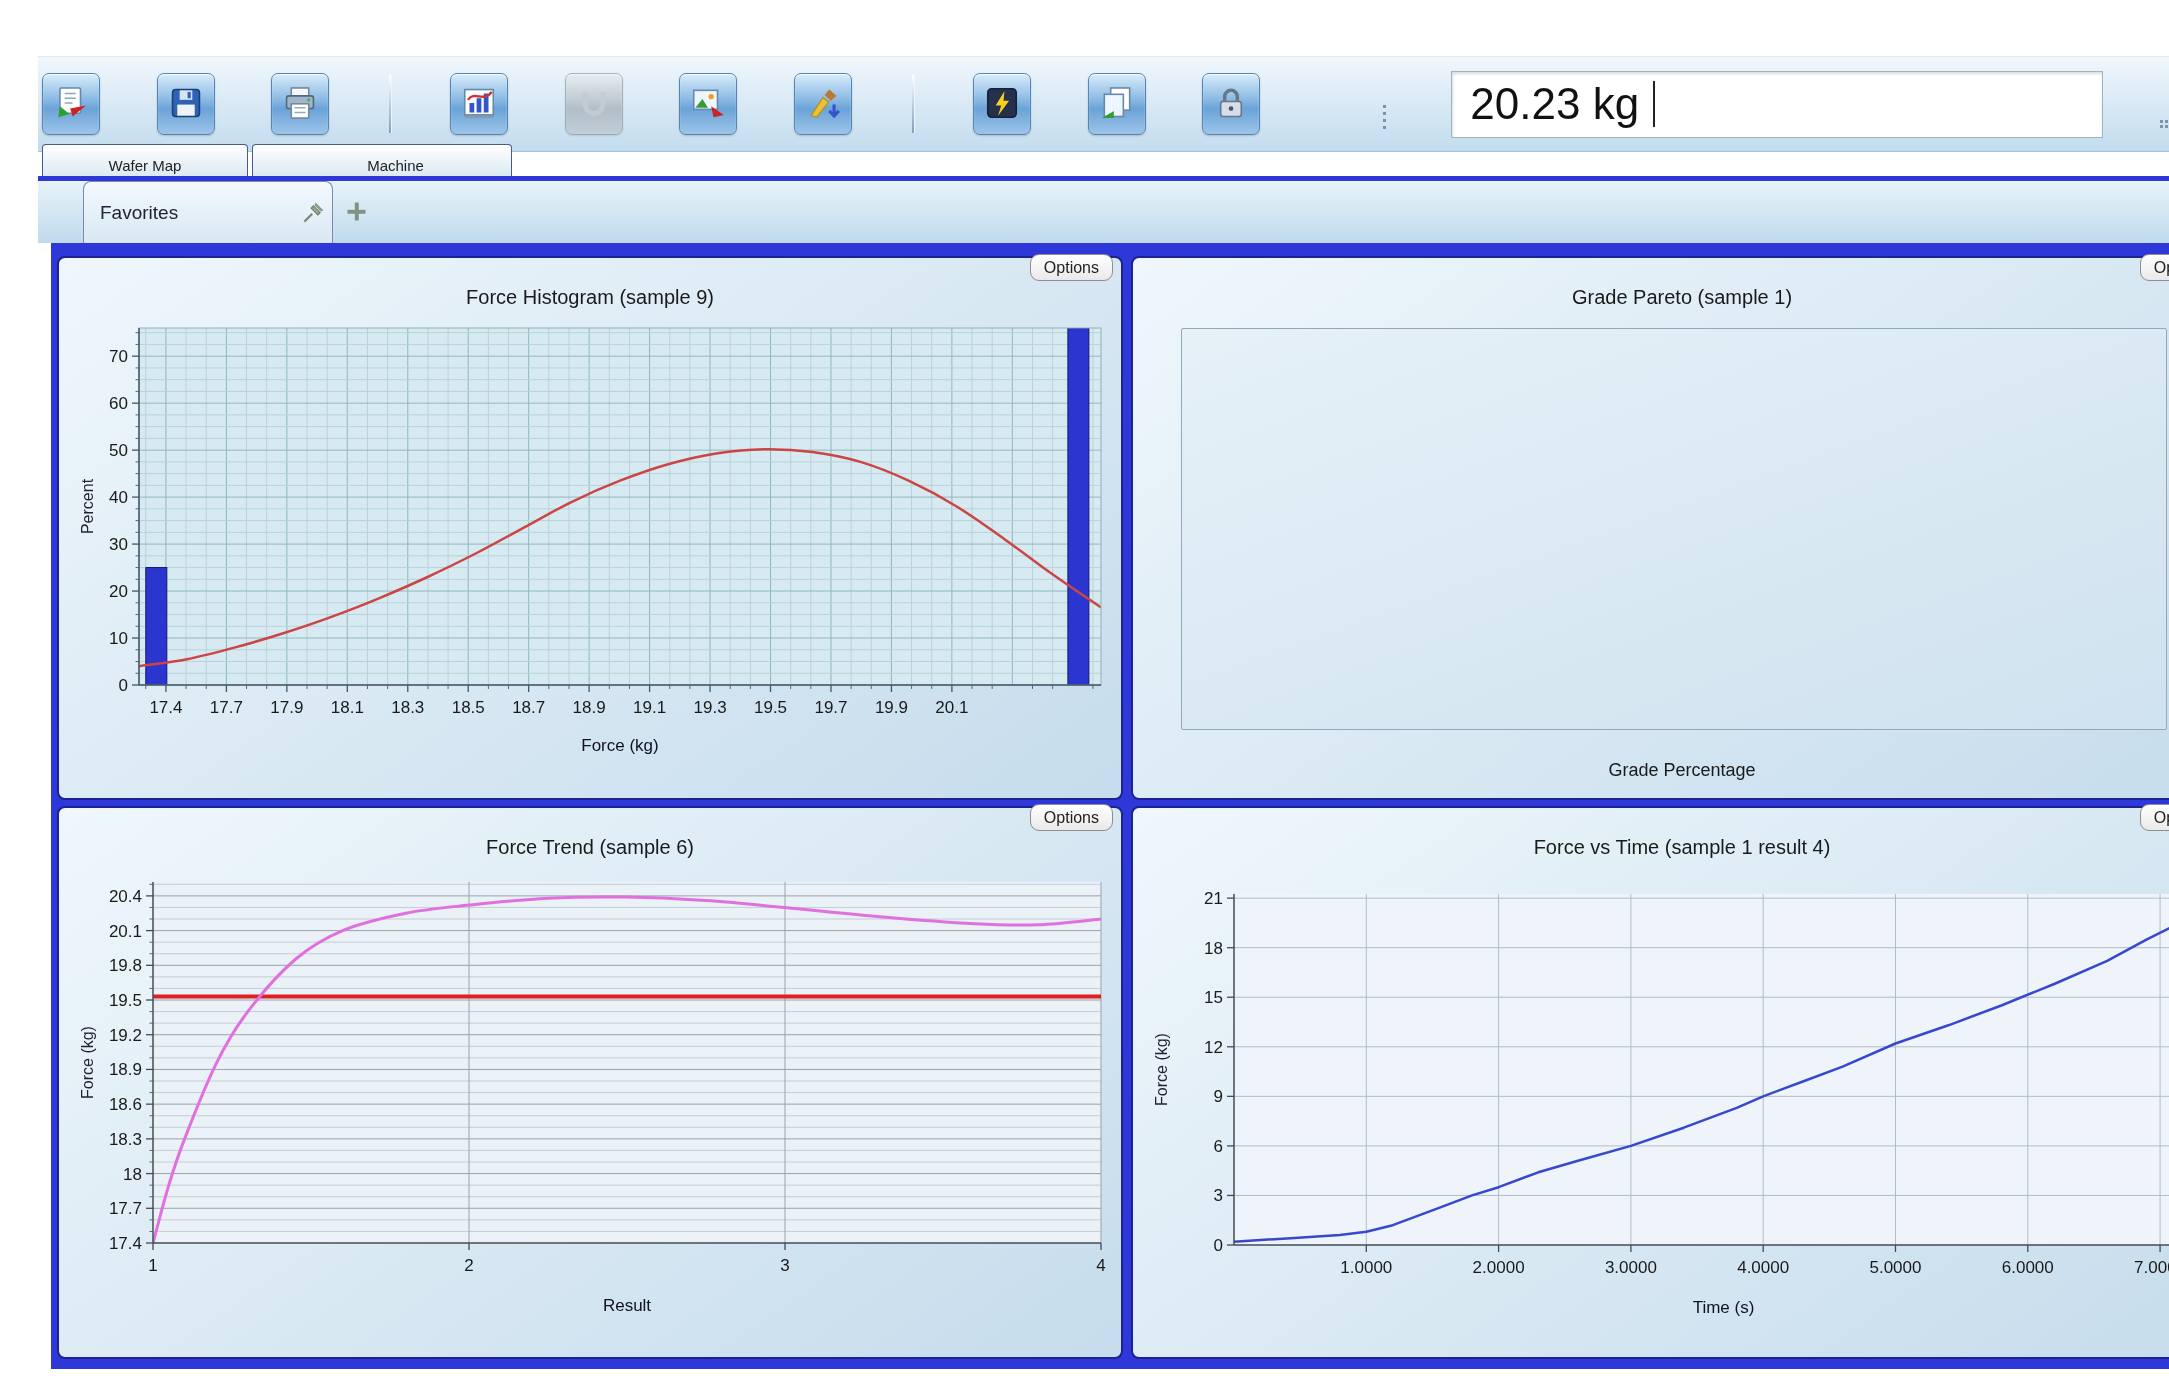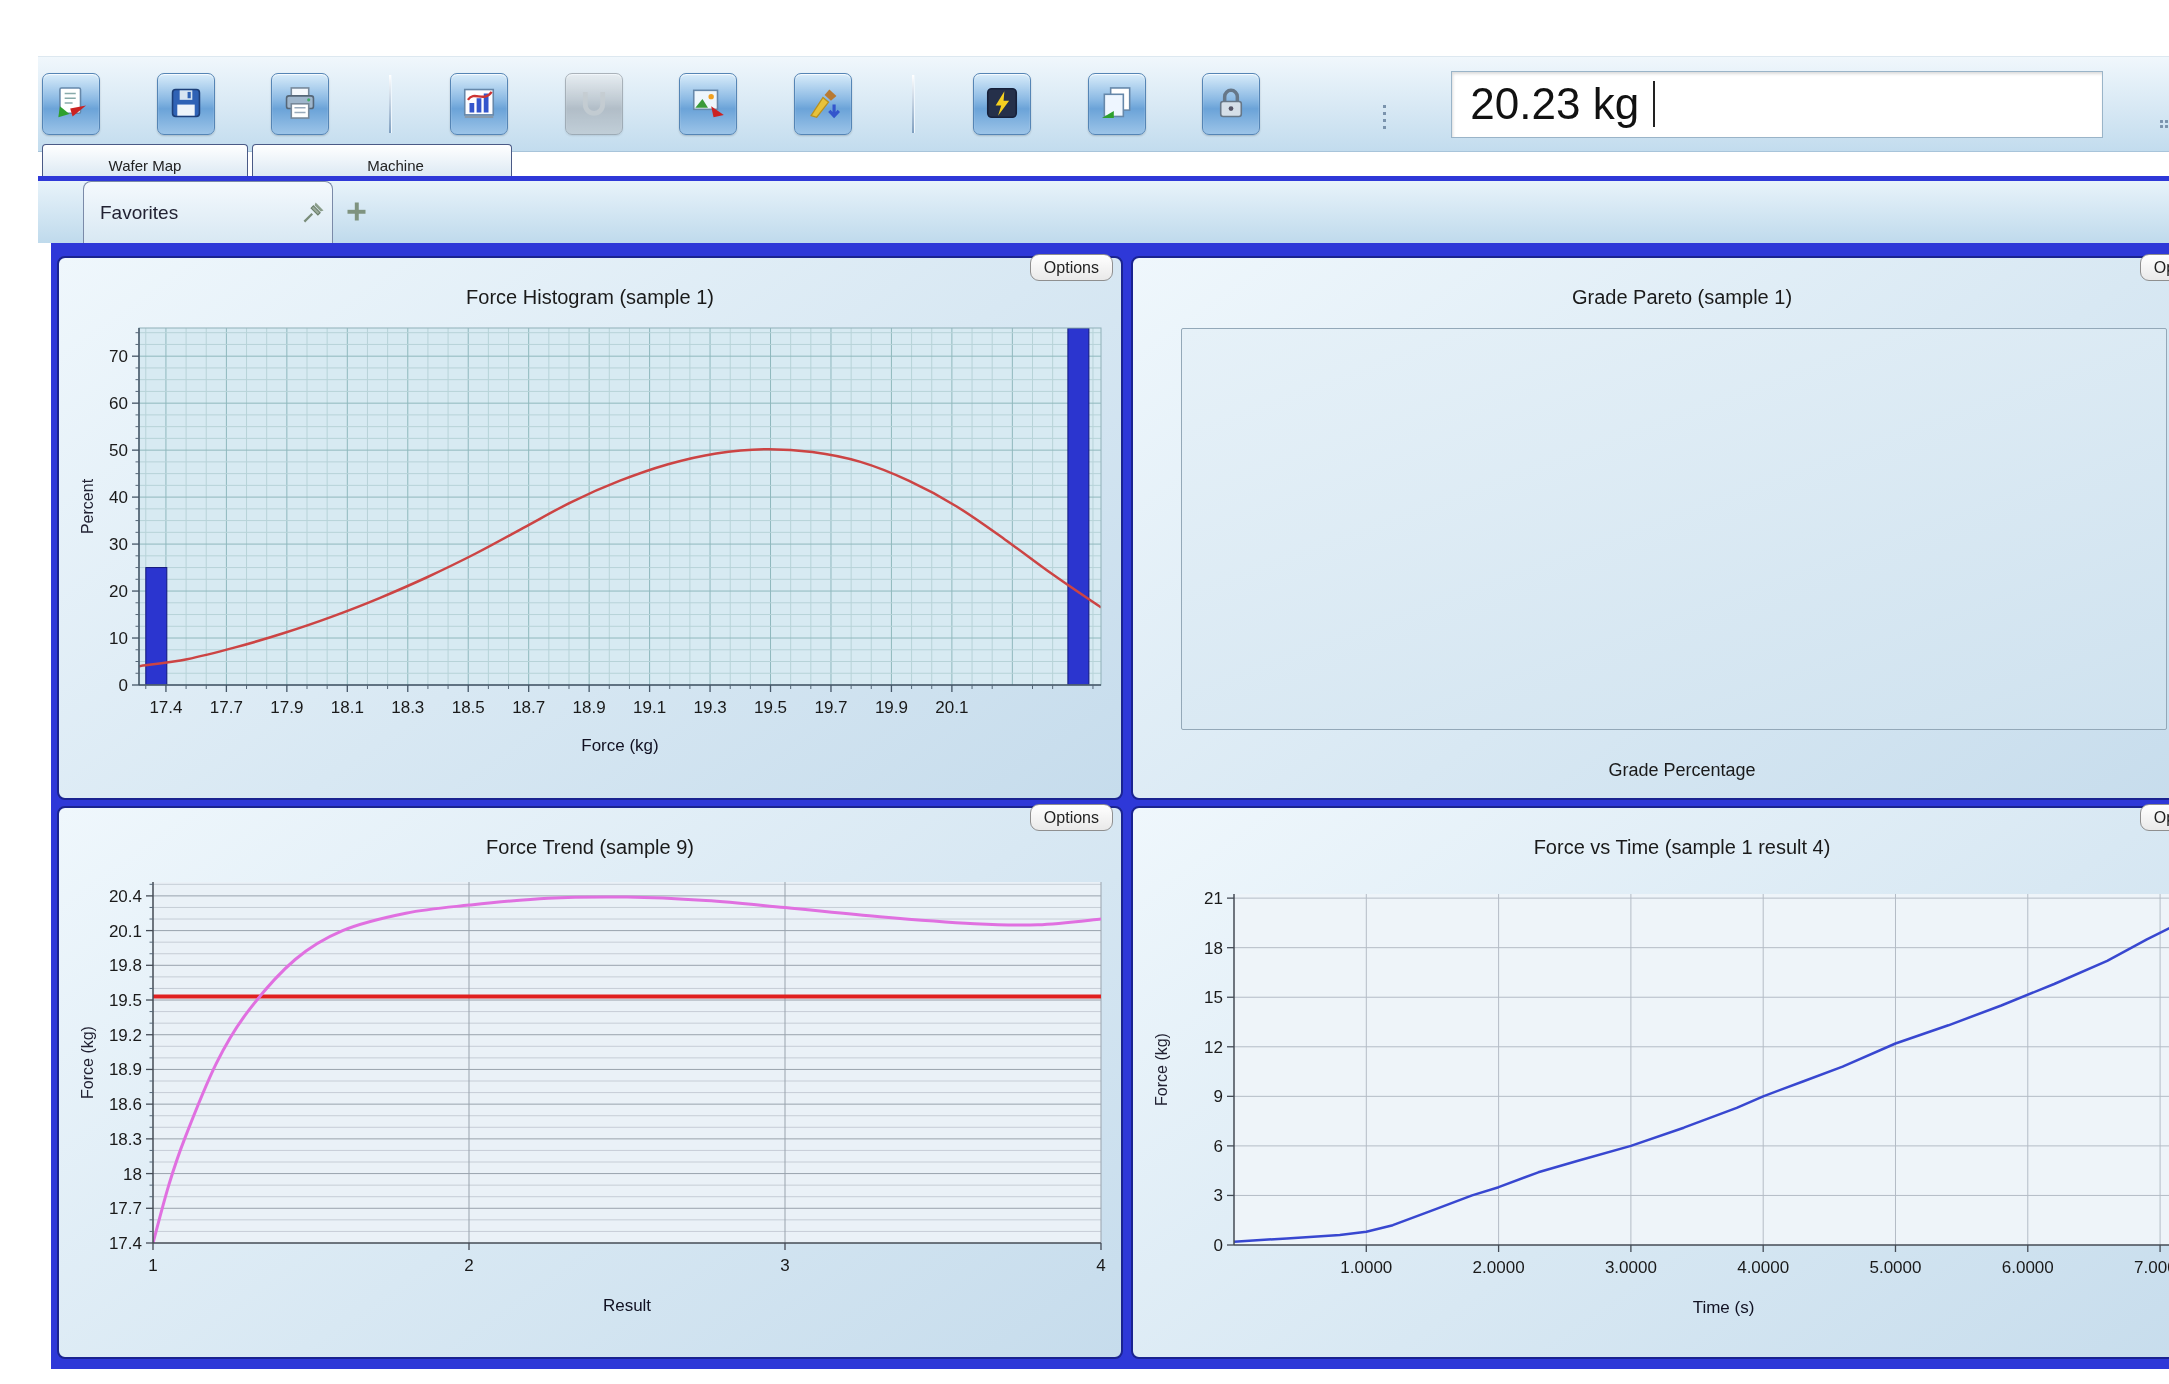--- a/index.html
+++ b/index.html
@@ -173,21 +173,21 @@
     <span class="fav-ico" id="fav-add"><svg viewBox="0 0 24 24" width="27" height="27">
           <rect x="10.5" y="4" width="3.5" height="16" fill="#7f937f"></rect>
           <rect x="4" y="10.5" width="16" height="3.5" fill="#7f937f"></rect>
         </svg></span>
   </div>
 
   <div class="main">
 
     <div class="panel" id="panel-hist">
       <button class="options-btn">Options</button>
-      <div class="panel-title">Force Histogram (sample 1)</div>
+      <div class="panel-title">Force Histogram (sample 9)</div>
       <div class="chart-wrap">
           <svg class="chart" id="chart-hist" width="1046" height="476">
             <rect x="72" y="14" width="962" height="357" fill="#d7eaf2"></rect>
             <defs>
               <clipPath id="clip-hist">
                 <rect x="72" y="14" width="962" height="357"></rect>
               </clipPath>
             </defs>
             <line x1="78.78333333333333" y1="14" x2="78.78333333333333" y2="371" stroke="#b7d3d8" stroke-width="1"></line>
             <line x1="98.936" y1="14" x2="98.936" y2="371" stroke="#8fb8bd" stroke-width="1"></line>
@@ -382,21 +382,21 @@
       <button class="options-btn">Options</button>
       <div class="panel-title">Grade Pareto (sample 1)</div>
       <div class="chart-wrap">
         <div class="pareto-area"></div>
         <div class="pareto-xlabel">Grade Percentage</div>
       </div>
     </div>
 
     <div class="panel" id="panel-trend">
       <button class="options-btn">Options</button>
-      <div class="panel-title">Force Trend (sample 9)</div>
+      <div class="panel-title">Force Trend (sample 6)</div>
       <div class="chart-wrap">
           <svg class="chart" id="chart-trend" width="1046" height="485">
             <rect x="86" y="18" width="948" height="361" fill="#eaf1f7"></rect>
             <defs>
               <clipPath id="clip-trend">
                 <rect x="86" y="18" width="948" height="361"></rect>
               </clipPath>
             </defs>
             <line x1="86" y1="367.429487179487" x2="1034" y2="367.429487179487" stroke="#c6cdd6" stroke-width="1"></line>
             <line x1="86" y1="355.858974358974" x2="1034" y2="355.858974358974" stroke="#c6cdd6" stroke-width="1"></line>

